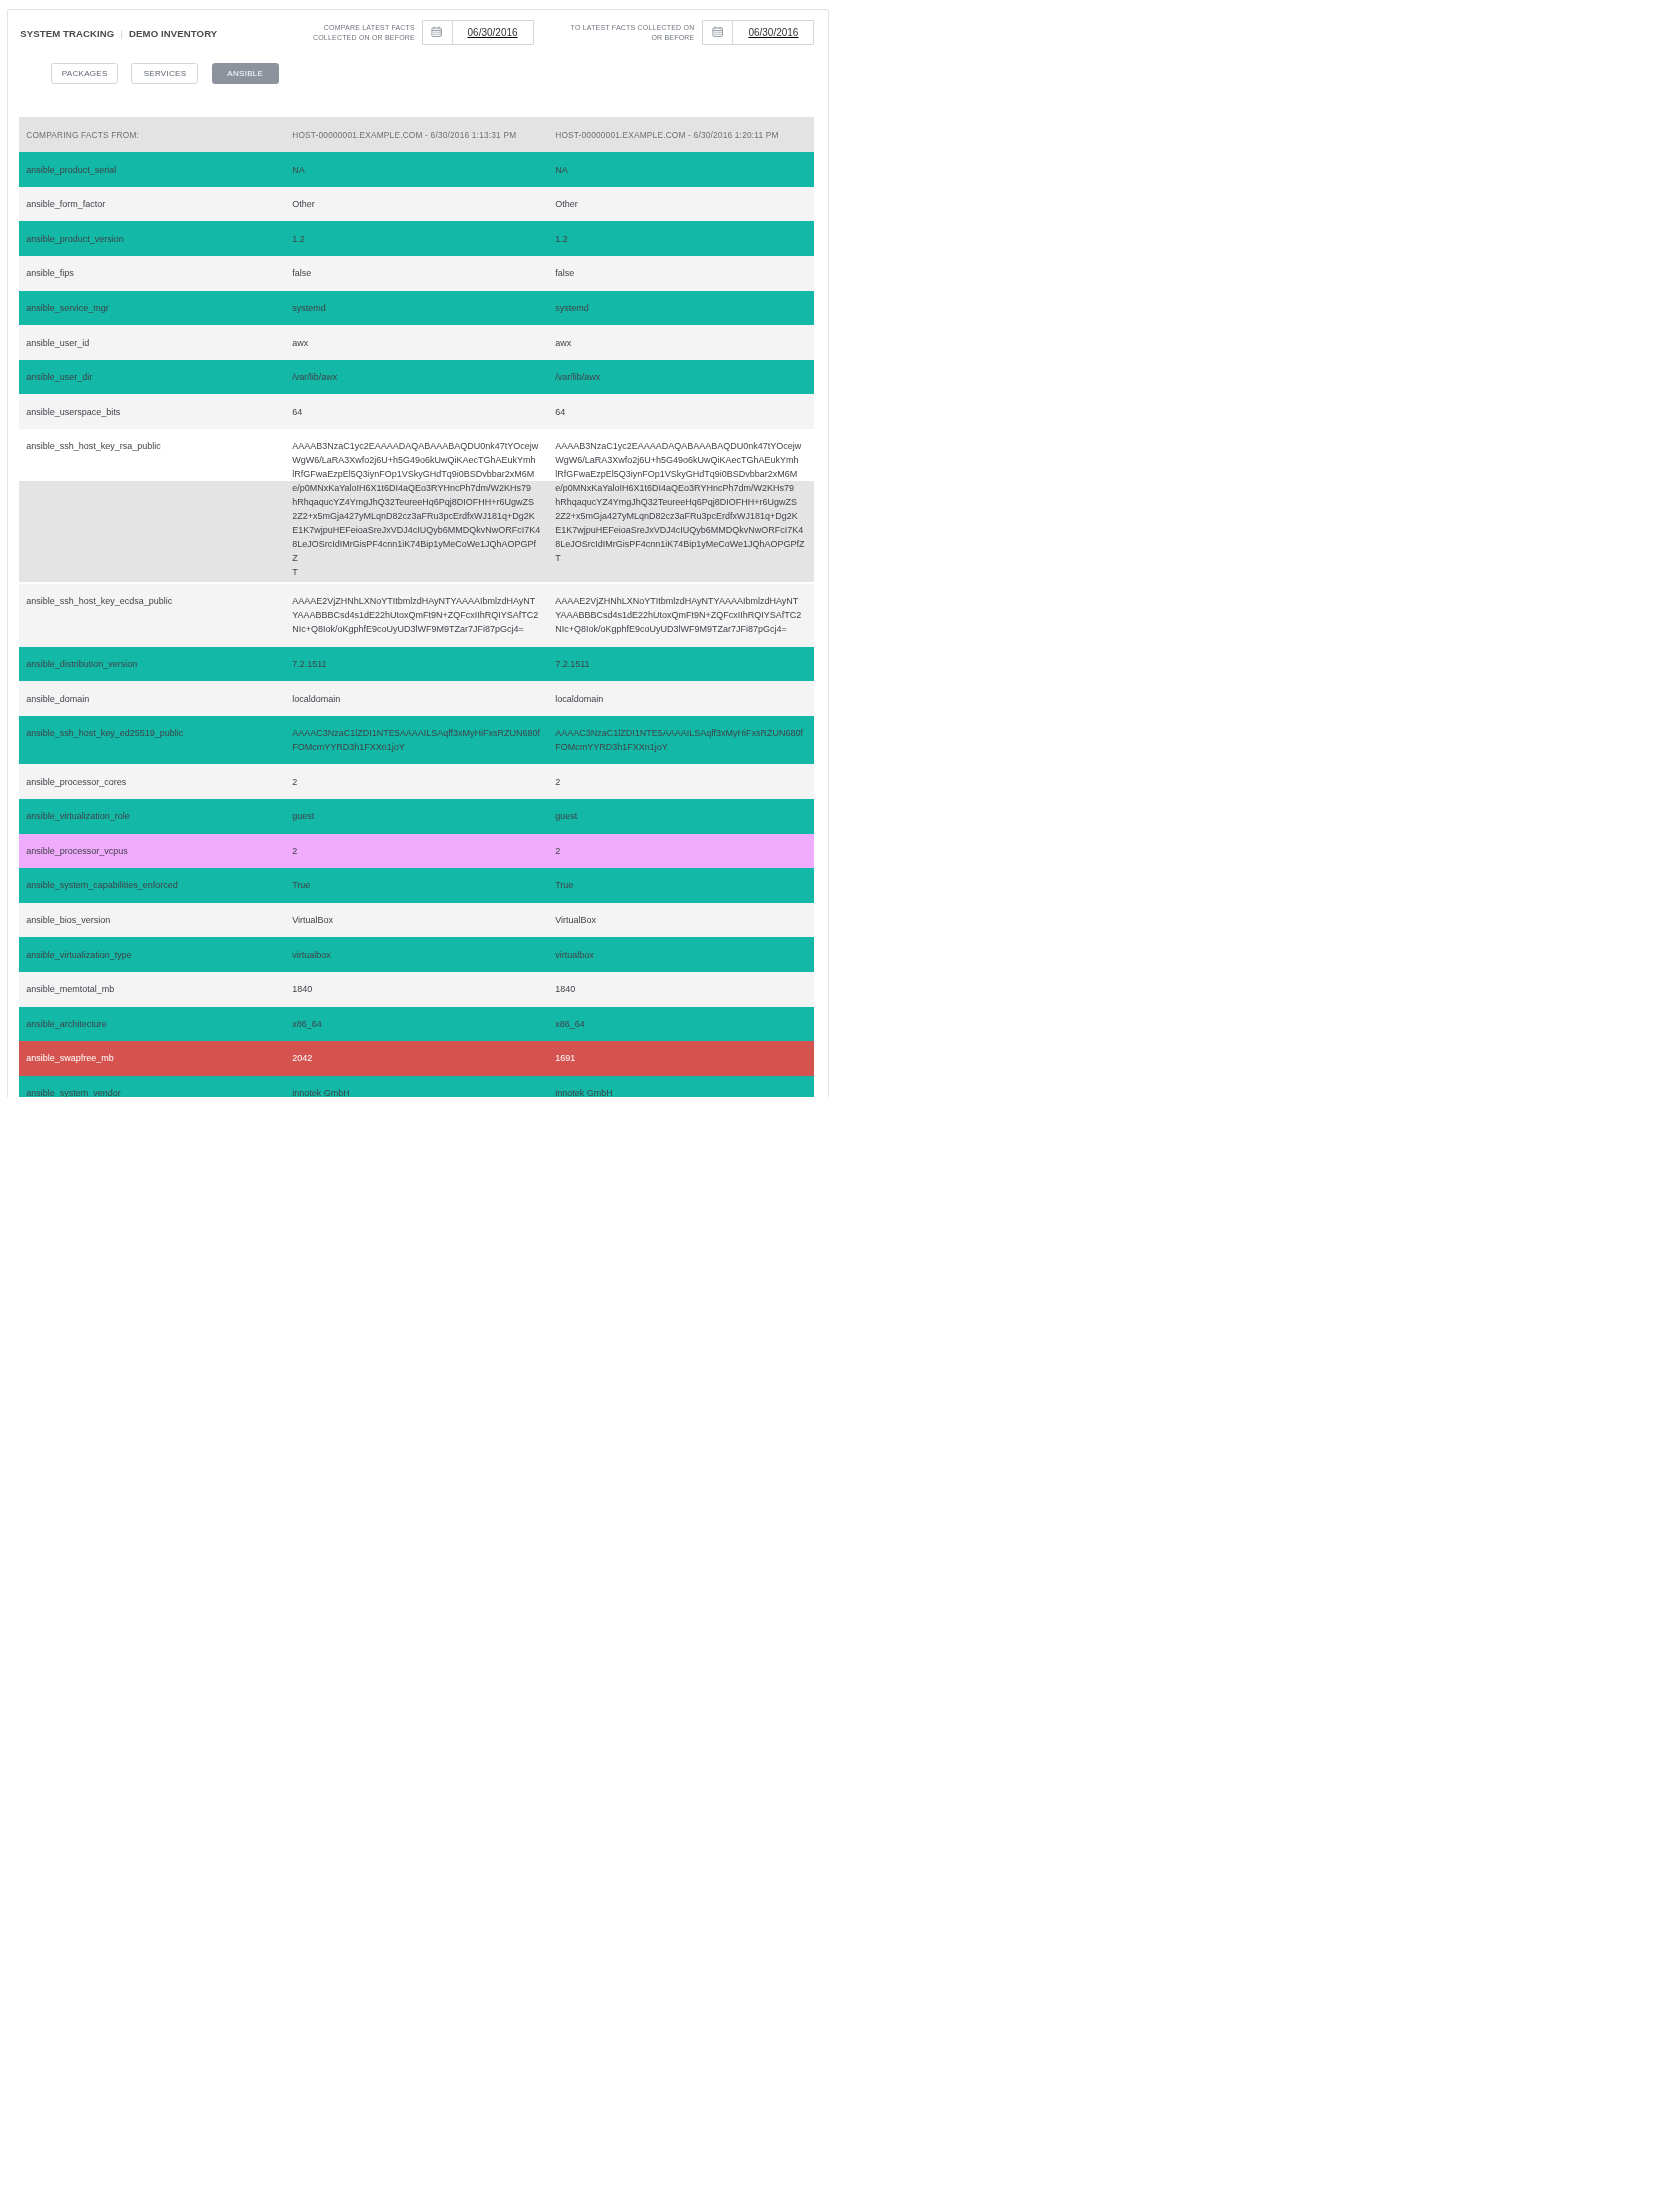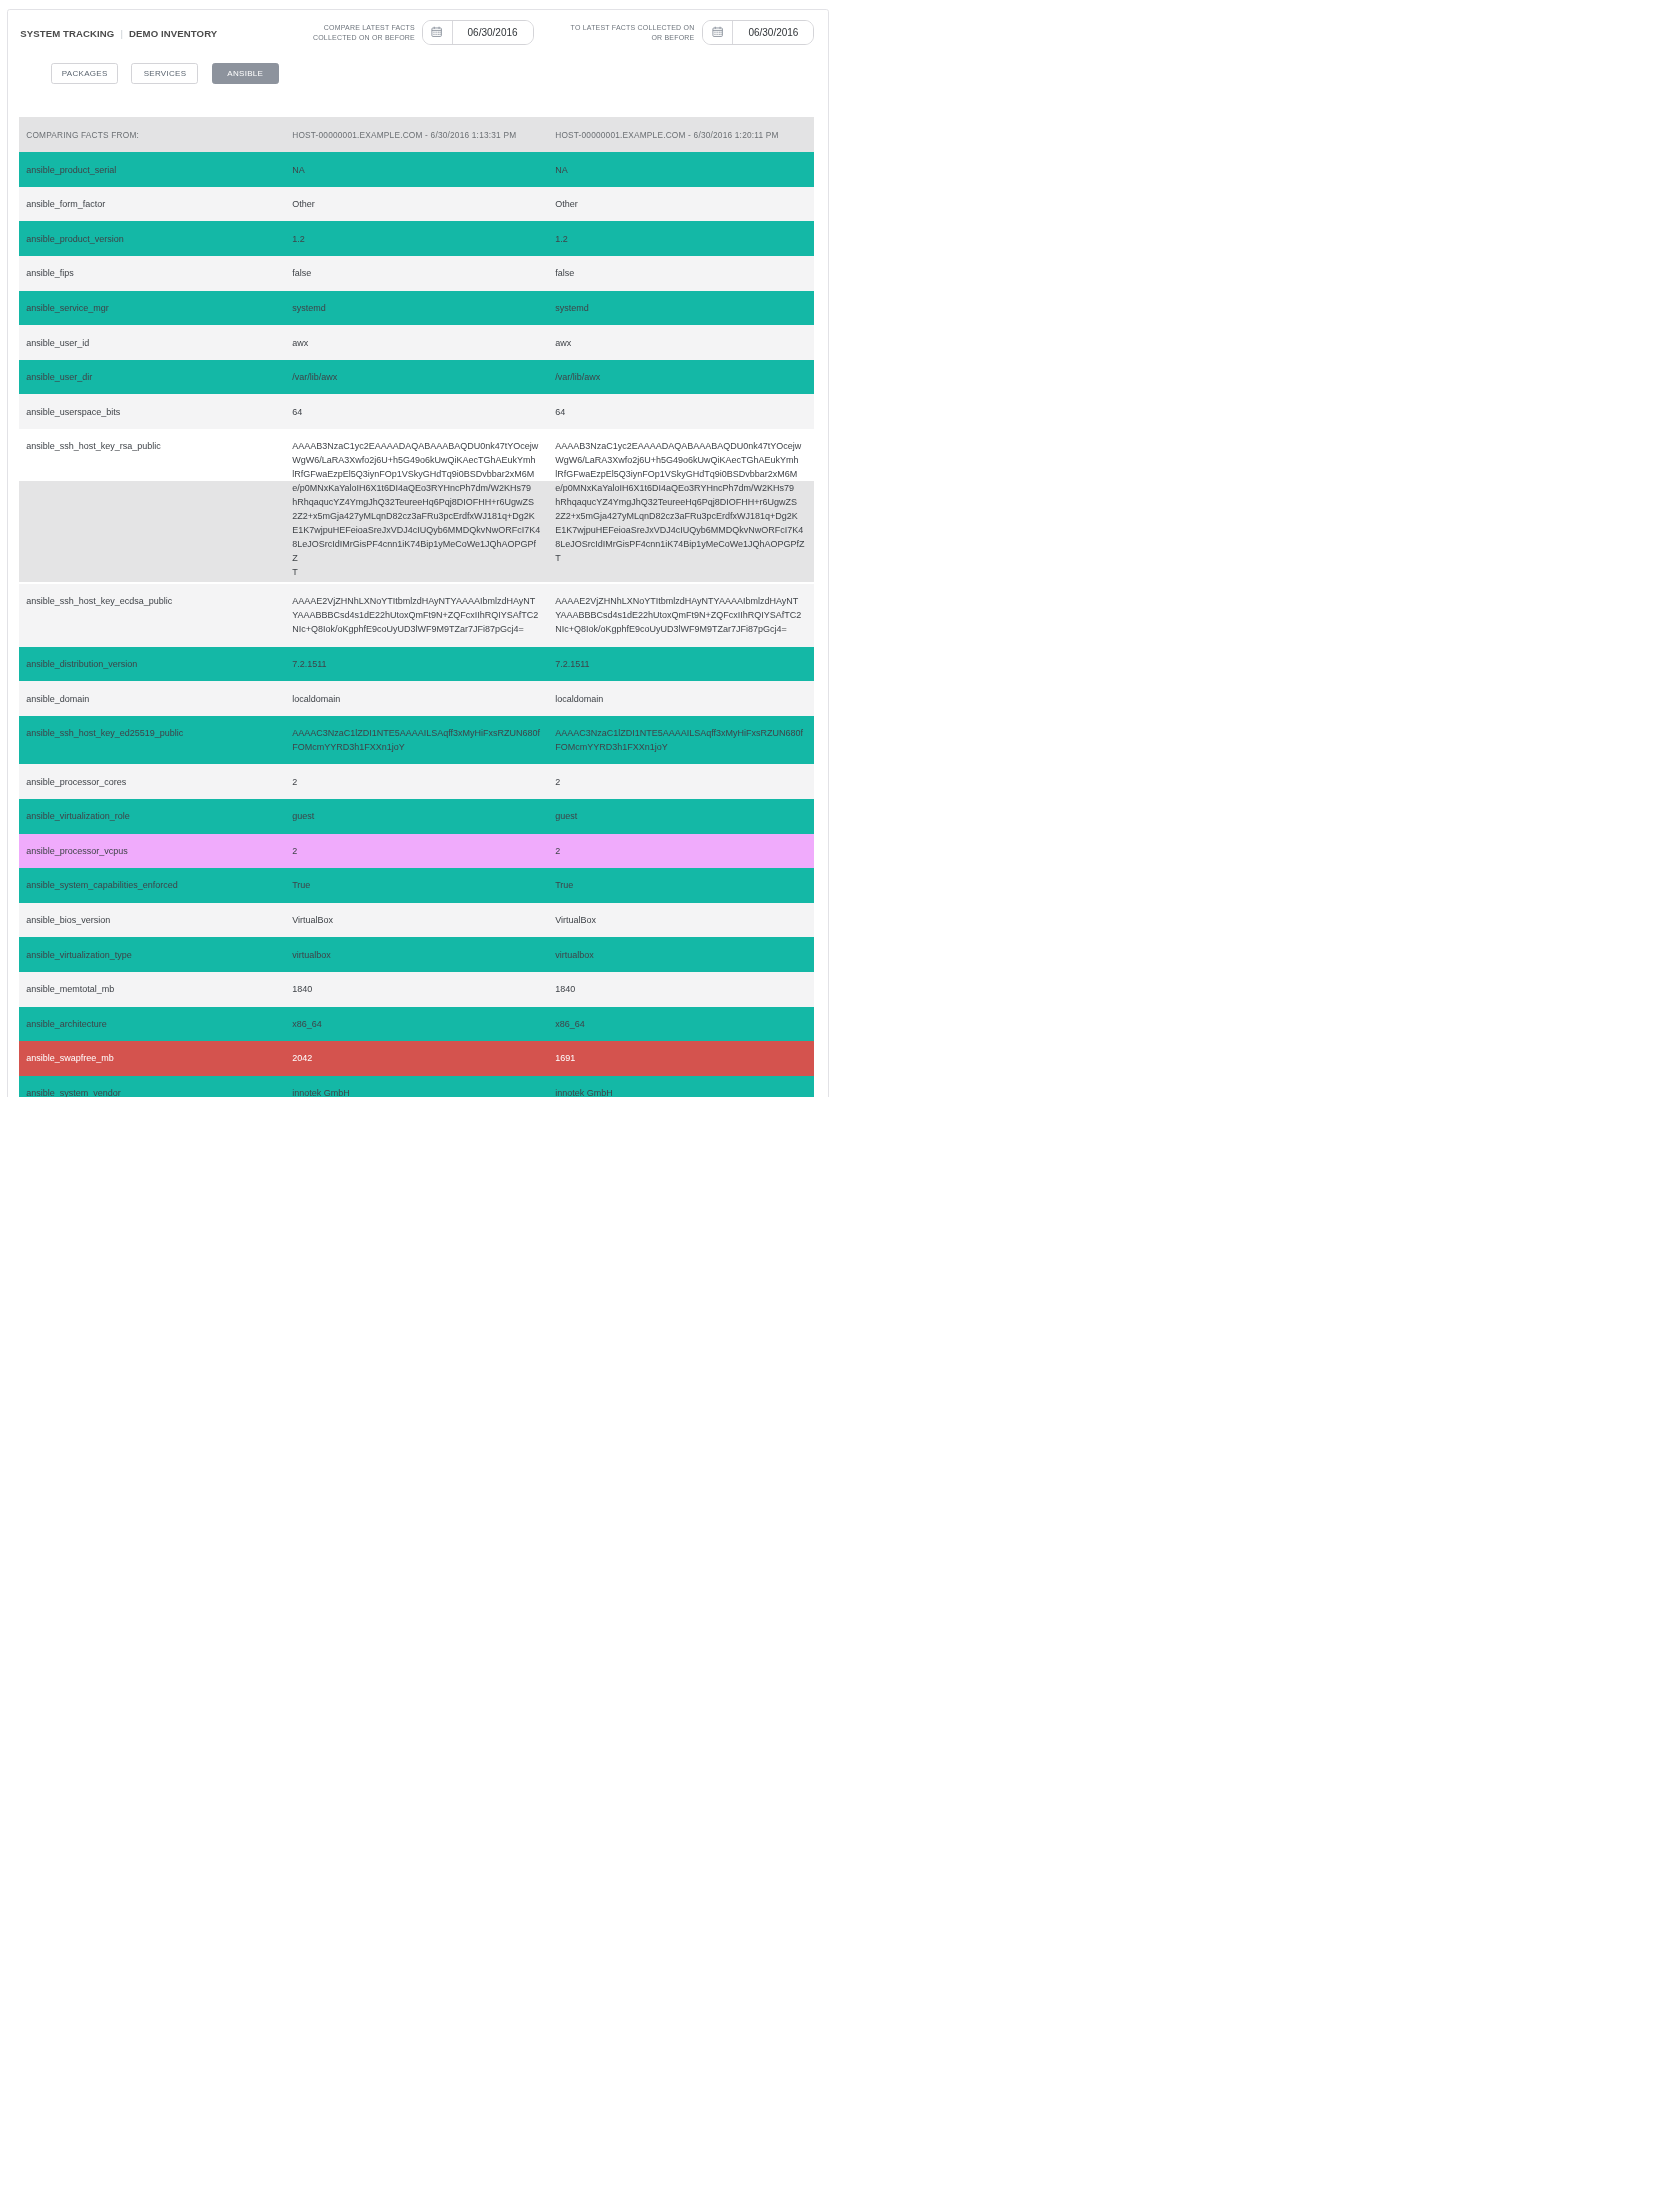--- a/index.html
+++ b/index.html
@@ -16,21 +16,21 @@
     padding:0 14px 0 11.3px;
   }
   
   .head { display:flex; justify-content:space-between; padding-top:10px; }
   .titles { margin:7.3px 0 0 1.3px; font-size:9.6px; font-weight:bold; color:#4b4b4b; letter-spacing:0.1px; white-space:nowrap; }
   .titles .sep { color:#c9ced3; font-weight:normal; margin:0 6px; }
   .filters { display:flex; align-items:flex-start; }
   .flabel { font-size:7px; line-height:10.3px; color:#6e757d; text-align:right; letter-spacing:0.2px; margin-top:2.7px; }
   .flabel div { white-space:nowrap; }
   .flabel.to { margin-left:37px; }
-  .dp { display:flex; height:25px; border:0.7px solid #d4d4d8; border-radius:9px; background:#fff; overflow:hidden; }
+  .dp { display:flex; height:25px; border:0.7px solid #d4d4d8; border-radius:1px; background:#fff; overflow:hidden;text-decoration:underline; }
   .dp.from { margin-left:6.6px; }
   .dp.to { margin-left:8px; }
   .dp .cal { width:30px; display:flex; align-items:center; justify-content:center; background:#fff; border:0; border-right:0.7px solid #d9d9dd; cursor:pointer; padding:0; }
   .dp input { border:0; outline:0; width:80px; text-align:center; font-size:10px; color:#2f3337; font-family:inherit; background:#fff; }
   
   .tabs { margin:18px 0 0 1.3px; display:flex;padding-left:31px; }
   .tab { width:67px; height:21px; margin-right:13.3px; border:0.7px solid #d4d4d8; border-radius:2.7px; background:#fff; color:#5b6570; font-size:8px; letter-spacing:0.3px; cursor:pointer; font-family:inherit; }
   .tab.active { background:#8d939d; border-color:#8d939d; color:#fff; }
   
   .table { margin-top:33px; }

